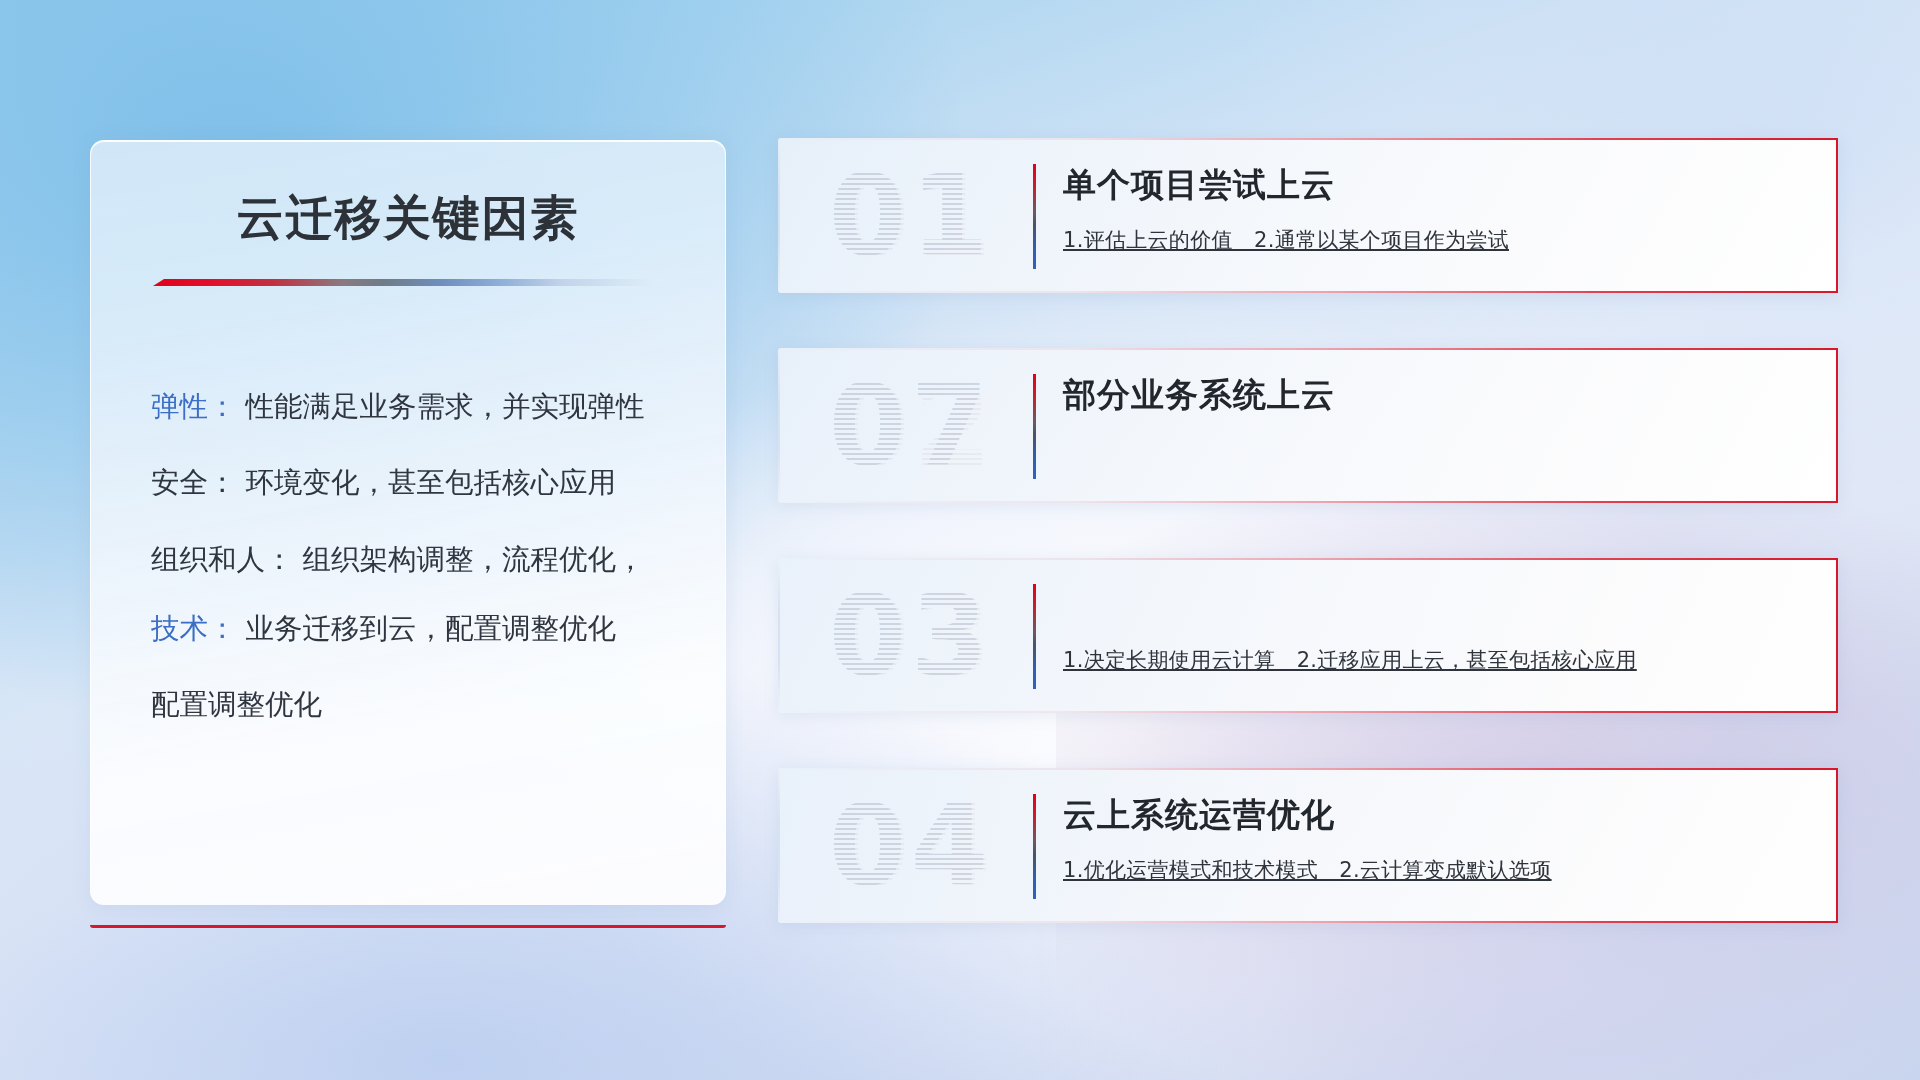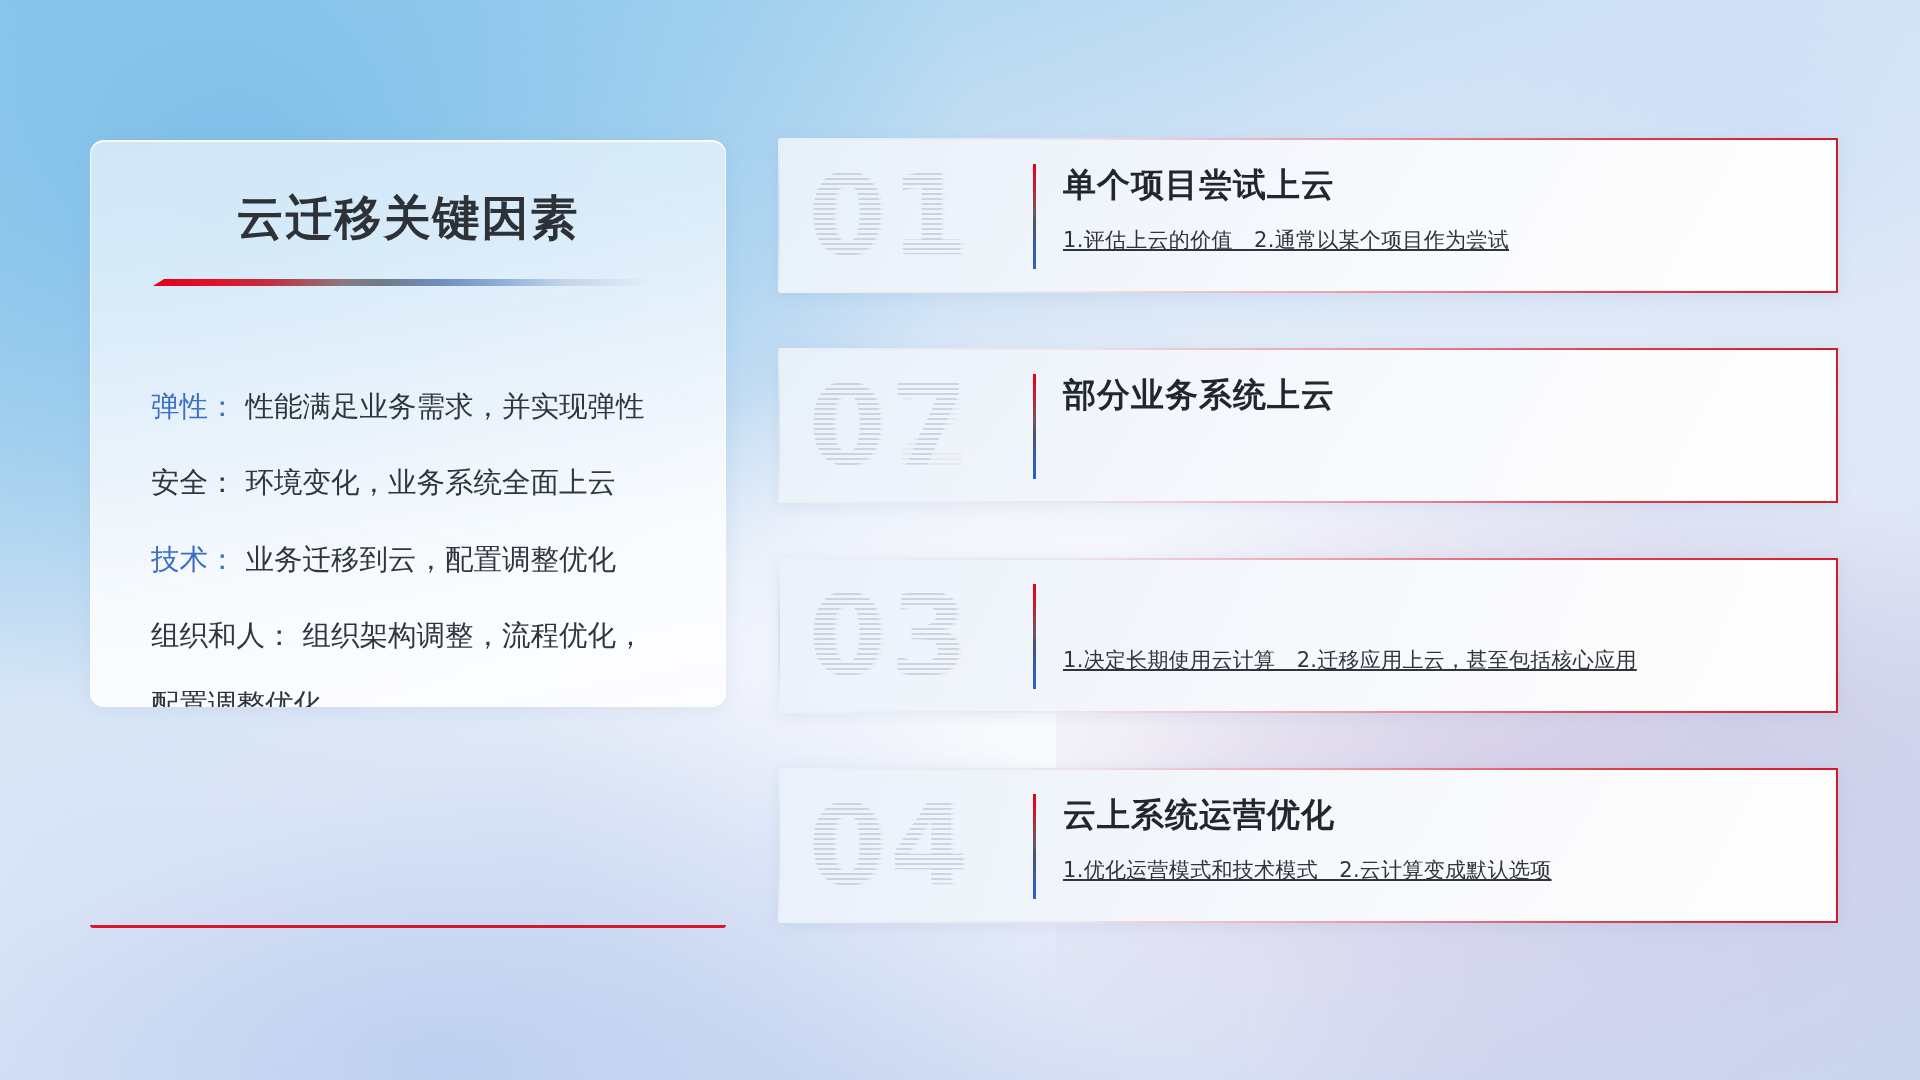--- a/index.html
+++ b/index.html
@@ -47,21 +47,21 @@
   .bg-glow-f {
     position:absolute; right:-6%; bottom:-14%; width:52%; height:50%;
     background: radial-gradient(ellipse at 55% 55%, rgba(212,216,240,.7) 0%, rgba(215,220,242,.25) 52%, rgba(220,226,244,0) 78%);
   }
 
   
   #stage { position:absolute; inset:0; }
 
   
   .left-panel {
-    position:absolute; left:90px; top:140px; width:636px; height:567px;
+    position:absolute; left:90px; top:140px; width:636px; height:765px;
     border-radius:14px;
     background: linear-gradient(170deg,
         rgba(215,234,248,.92) 0%,
         rgba(223,238,250,.90) 22%,
         rgba(238,245,252,.93) 48%,
         rgba(250,252,254,.96) 72%,
         rgba(253,253,255,.97) 100%);
     border:1px solid rgba(255,255,255,.85);
     border-bottom:none;
     box-shadow: 0 2px 18px rgba(120,150,190,.14), inset 0 1px 0 rgba(255,255,255,.9);
@@ -137,21 +137,21 @@
   }
 
   
   .card-num {
     position:absolute; left:30px; top:10px;
     width:205px; height:135px;
     font-size:112px; font-weight:bold;
     font-family:"DejaVu Sans","Liberation Sans",sans-serif;
     letter-spacing:4px;
     line-height:135px;
-    text-align:left;
+    text-align:center;
     color:#9fb0c4;
     opacity:.42;
     -webkit-mask-image: repeating-linear-gradient(180deg,
         rgba(0,0,0,1) 0px, rgba(0,0,0,1) 2px,
         rgba(0,0,0,0) 2px, rgba(0,0,0,0) 5px);
     mask-image: repeating-linear-gradient(180deg,
         rgba(0,0,0,1) 0px, rgba(0,0,0,1) 2px,
         rgba(0,0,0,0) 2px, rgba(0,0,0,0) 5px);
   }
   .card-num::after {
@@ -194,23 +194,23 @@
   <div class="bg-glow-f"></div>
 </div>
 
 <div id="stage">
 
   <div class="left-panel">
     <div class="panel-title">云迁移关键因素</div>
     <div class="panel-rule"></div>
     <div class="factor-list" id="factor-list">
         <div class="factor-row"><span class="k">弹性：</span><span class="v"> 性能满足业务需求，并实现弹性</span></div>
-        <div class="factor-row"><span class="k dark">安全：</span><span class="v"> 环境变化，业务系统全面上云</span></div>
+        <div class="factor-row"><span class="k dark">安全：</span><span class="v"> 环境变化，甚至包括核心应用</span></div>
+        <div class="factor-row tight"><span class="k dark">组织和人：</span><span class="v"> 组织架构调整，流程优化，</span></div>
         <div class="factor-row"><span class="k">技术：</span><span class="v"> 业务迁移到云，配置调整优化</span></div>
-        <div class="factor-row tight"><span class="k dark">组织和人：</span><span class="v"> 组织架构调整，流程优化，</span></div>
         <div class="factor-row tight"><span class="k dark"></span><span class="v">配置调整优化</span></div>
       </div>
   </div>
   <div class="left-panel-bottomline"></div>
 
   <div class="cards" id="cards">
       <div class="card">
         <div class="edge-left-fade"></div>
         <div class="edge-top"></div>
         <div class="edge-bottom"></div>

